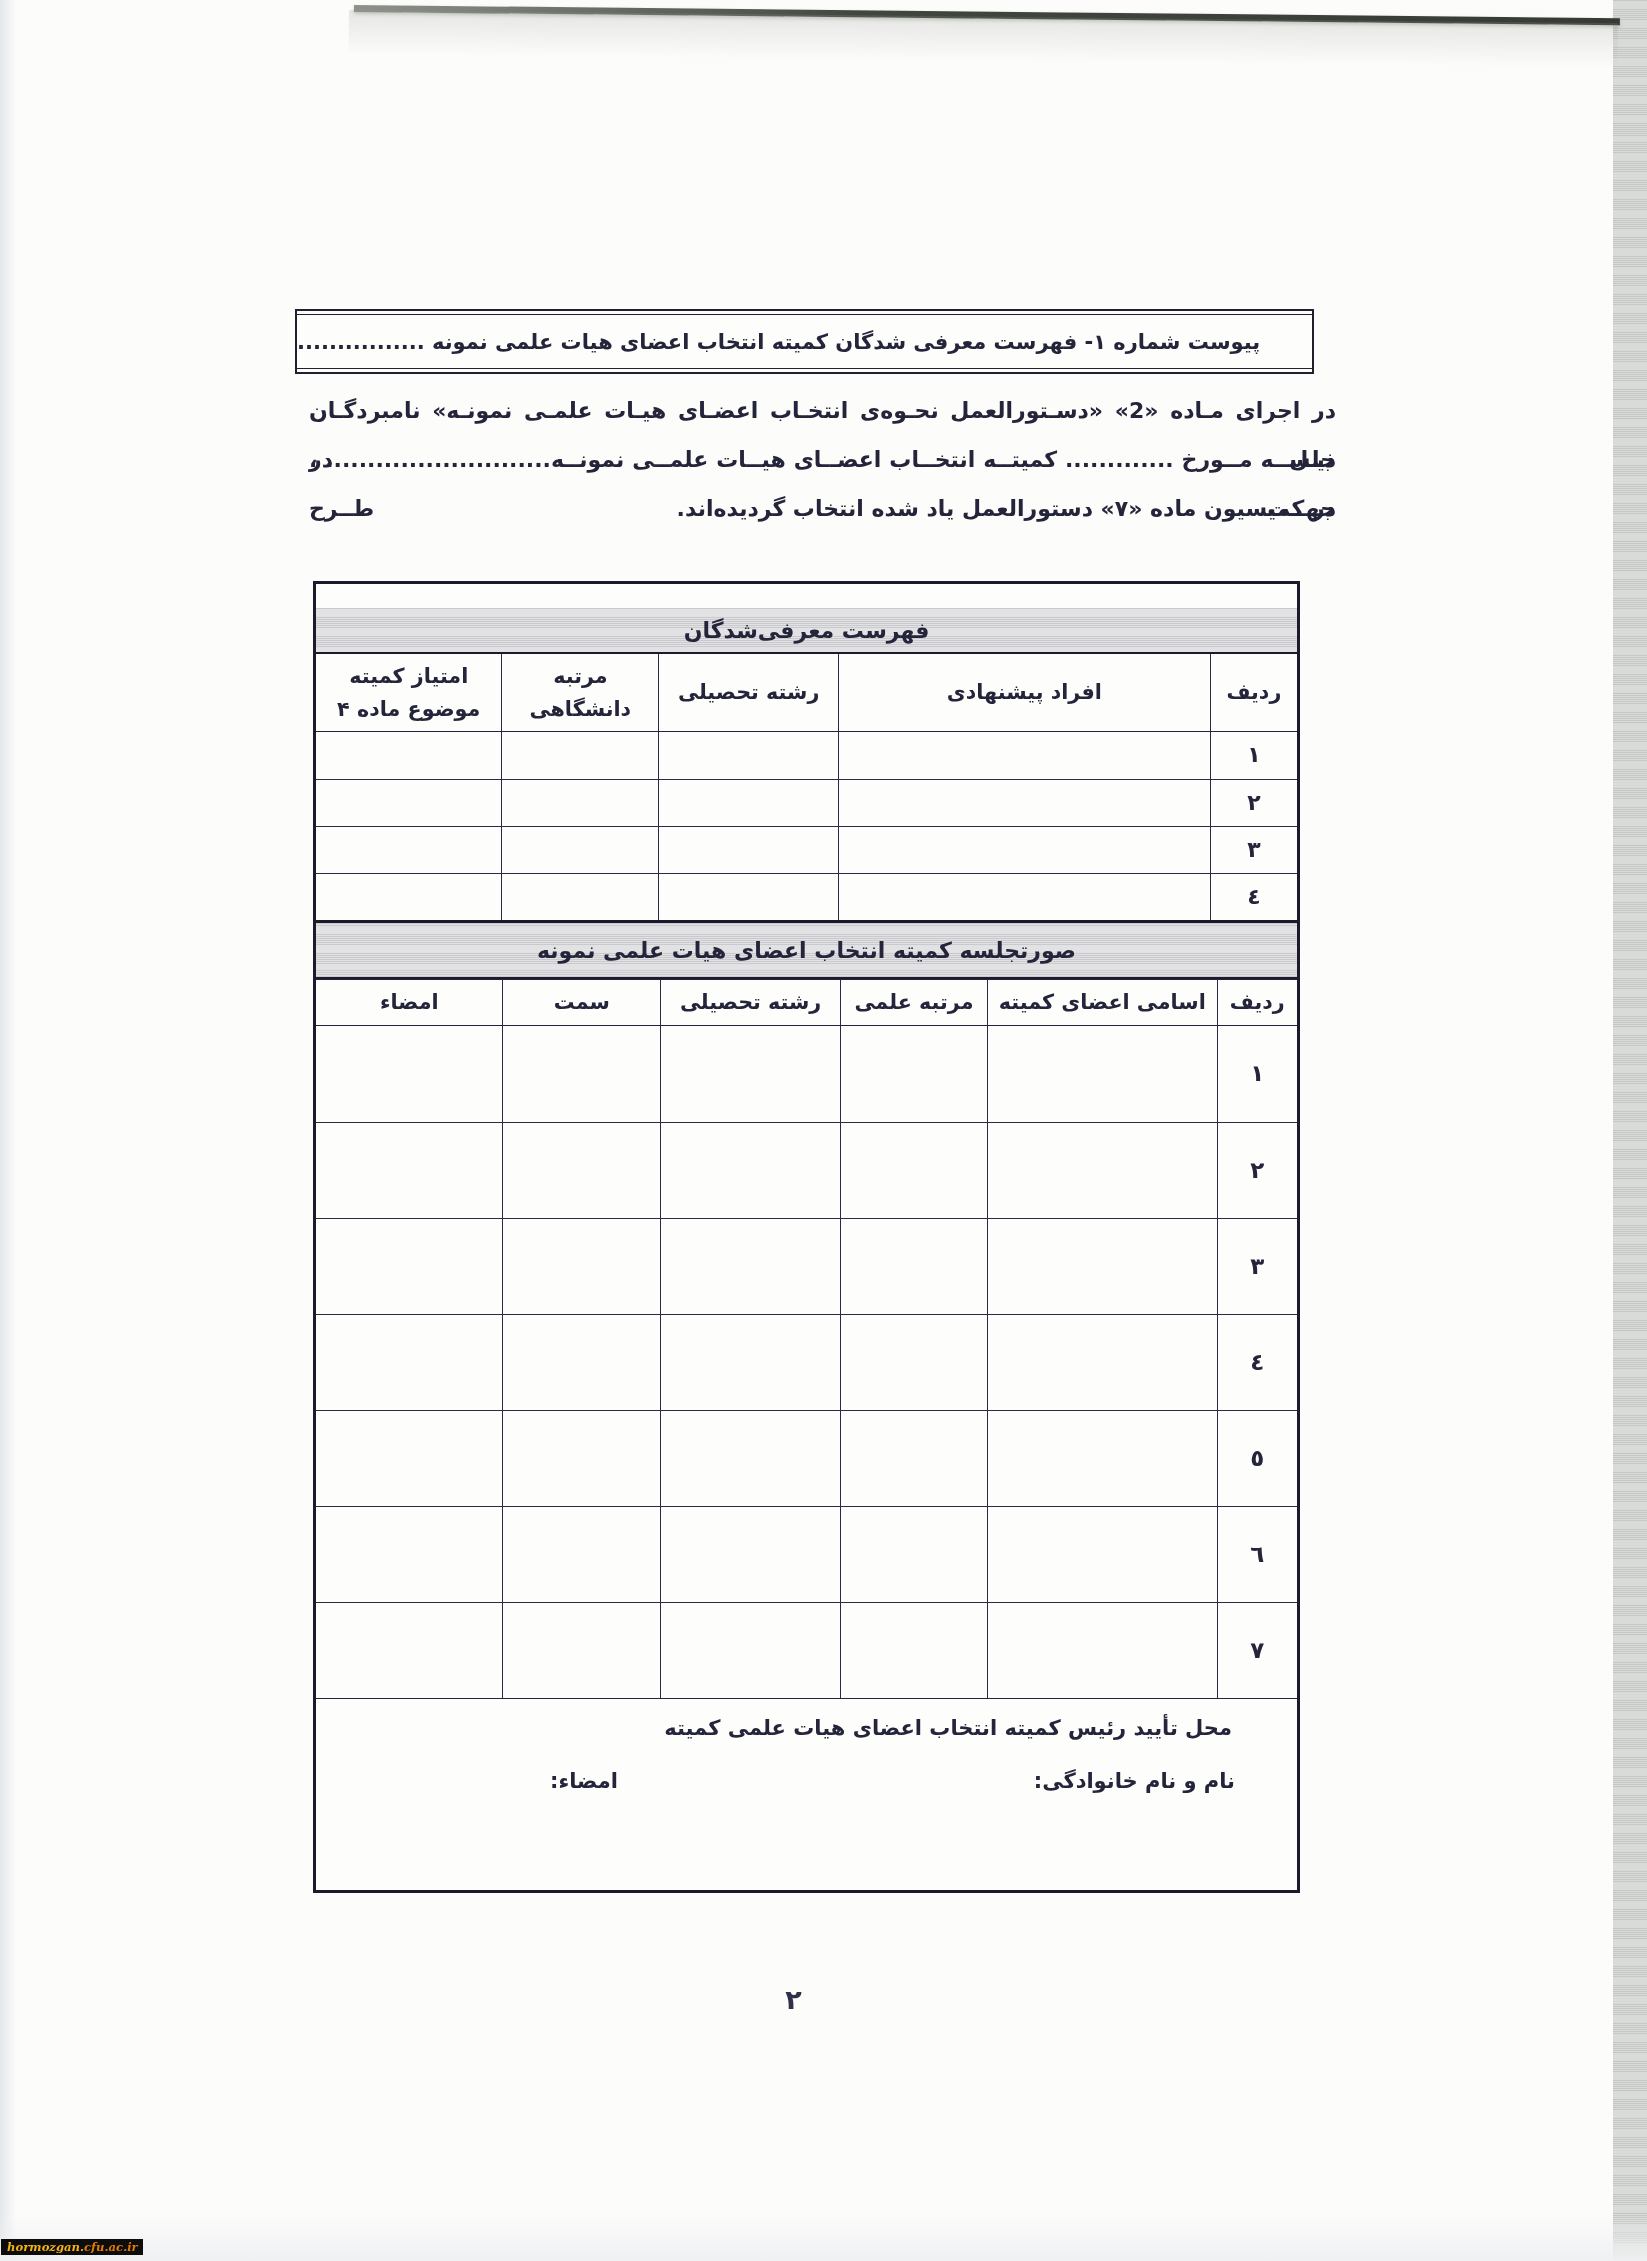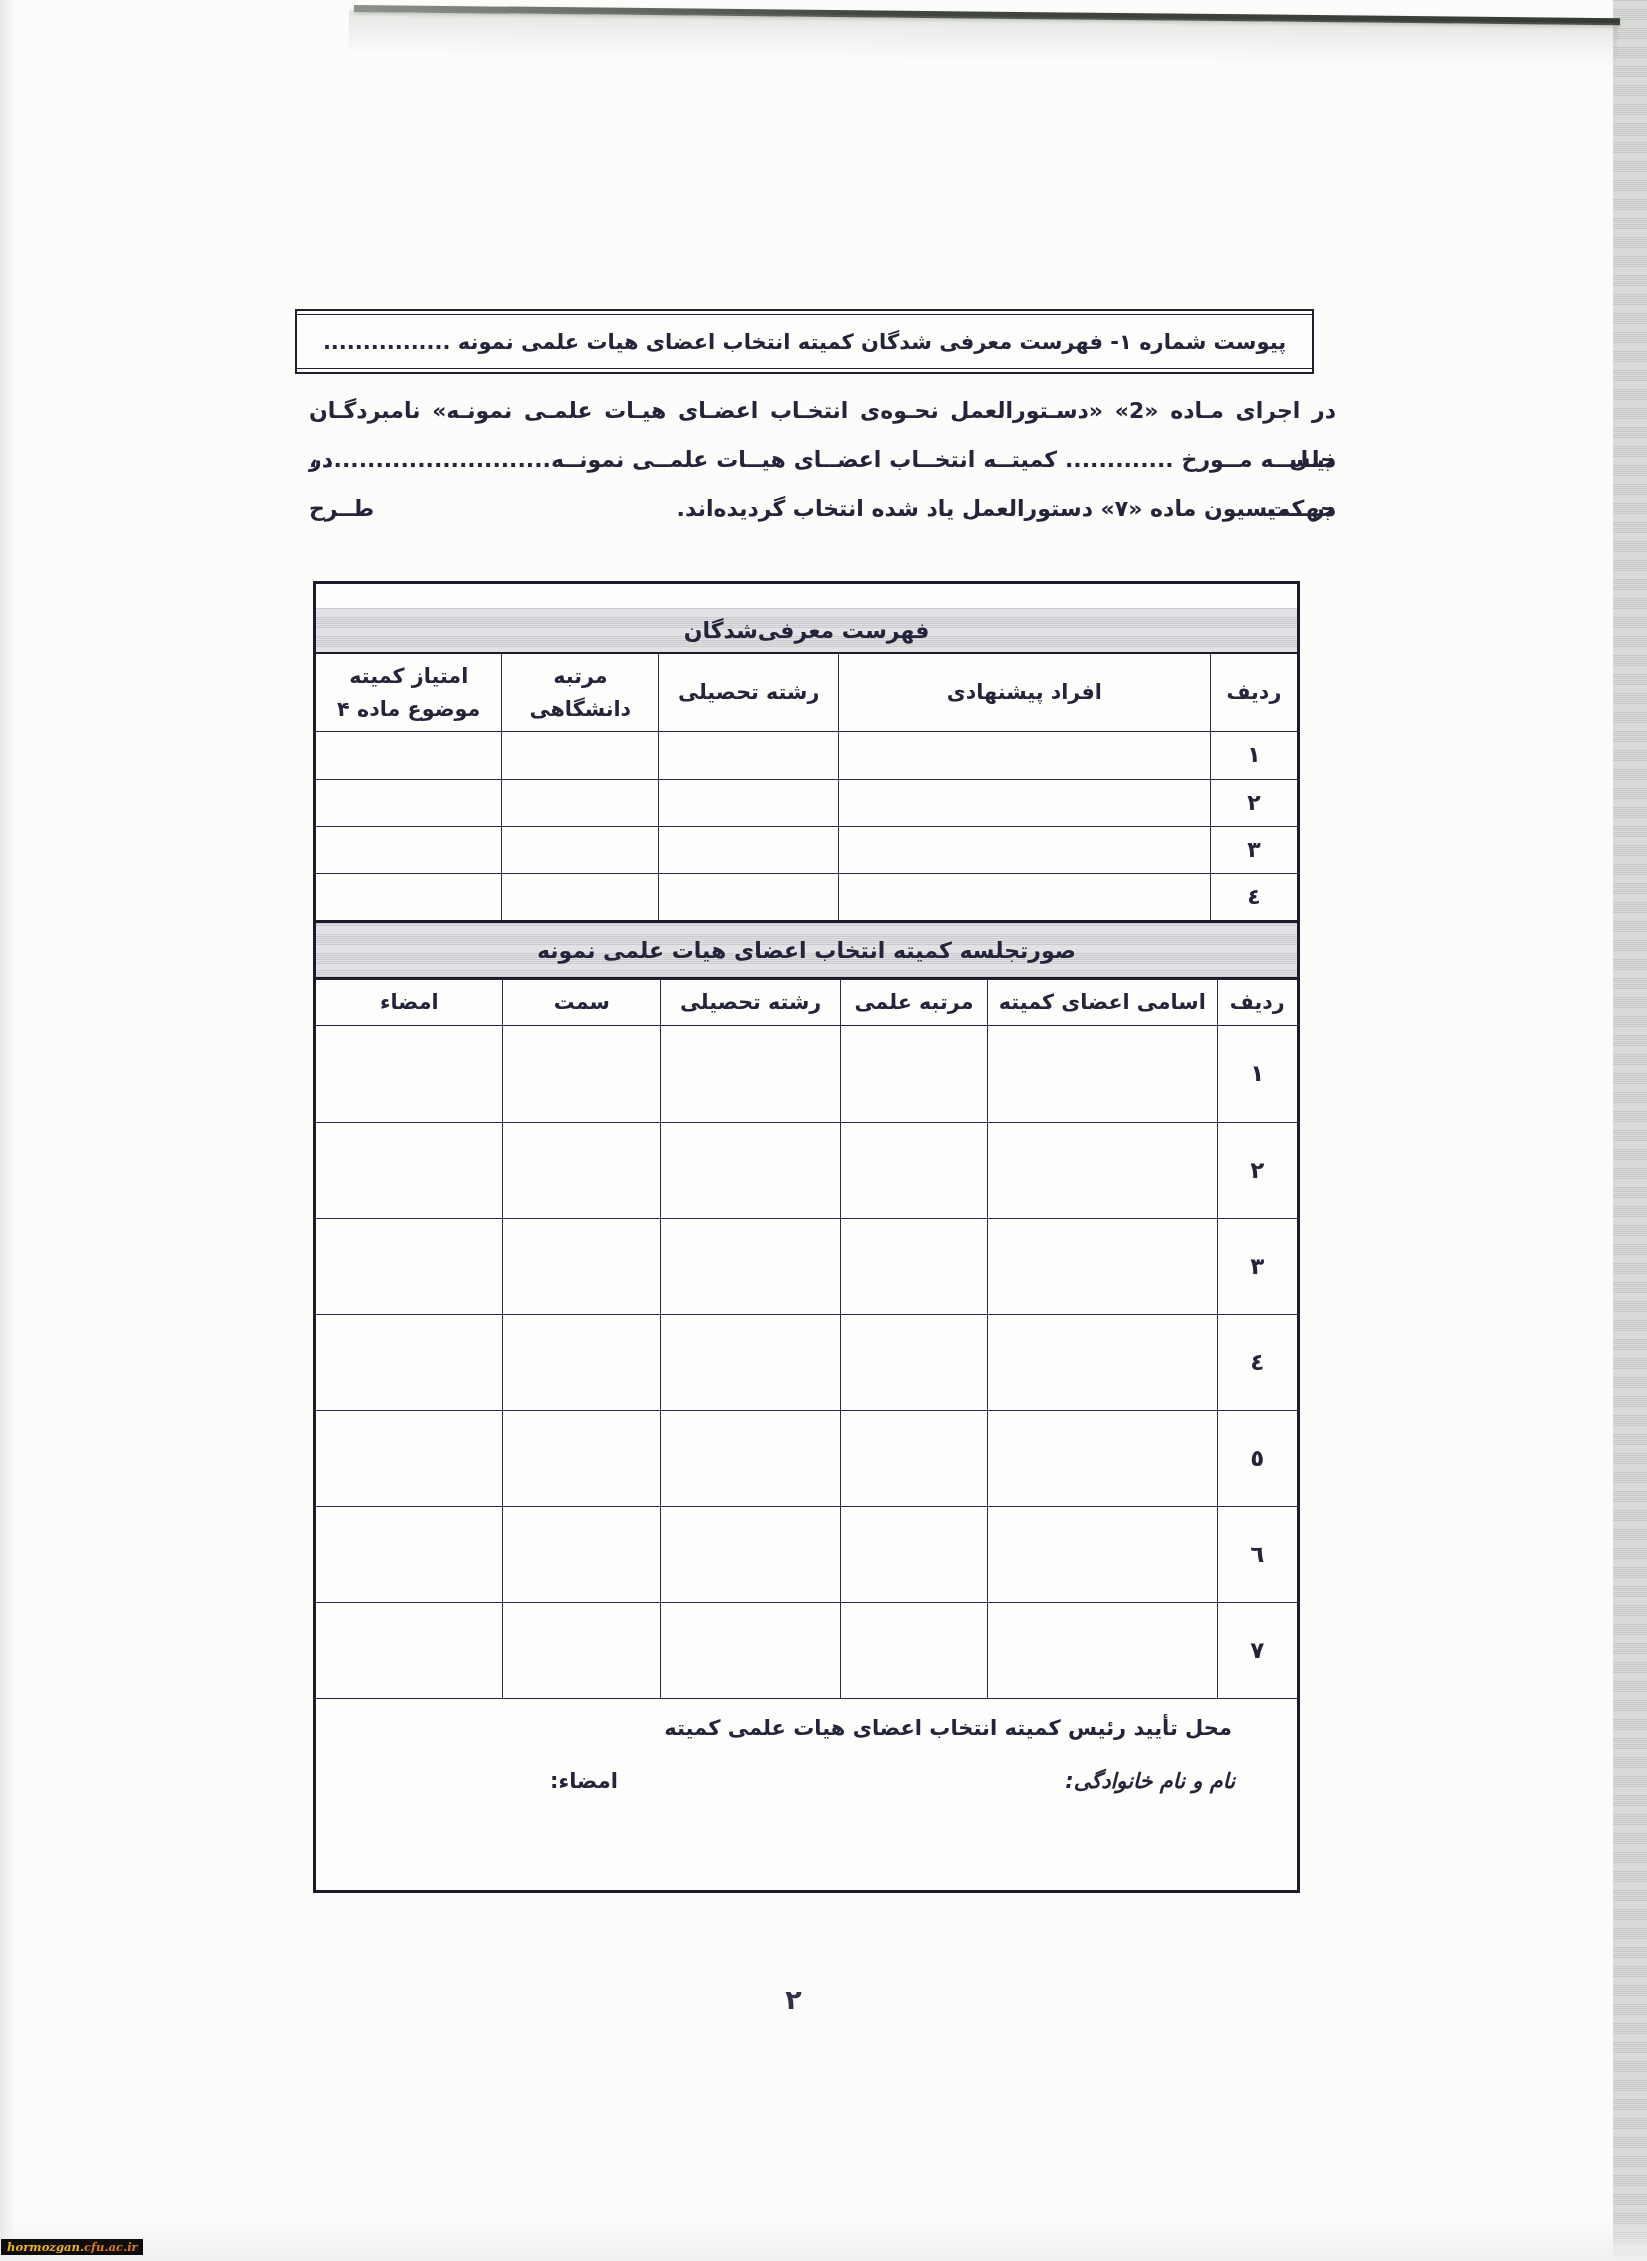--- a/index.html
+++ b/index.html
@@ -36,21 +36,21 @@
   }
   .edge-bottom {
     position:absolute; left:0; bottom:0; width:100%; height:45px;
     background:linear-gradient(0deg,#eef0f2,rgba(255,255,255,0));
   }
 
   
   .header-box {
     position:absolute; left:295px; top:309px; width:1019px; height:65px;
     border:2.6px solid #20202f; background:#fdfdfc;
-    display:flex; align-items:center; justify-content:center;
+    display:flex; align-items:center; justify-content:flex-end;
   }
   .header-box .inner-rules {
     position:absolute; left:0; right:0; top:2.6px; bottom:2.6px;
     border-top:1.3px solid #20202f; border-bottom:1.3px solid #20202f;
   }
   .header-title { font-size:21px; letter-spacing:0.3px; position:relative; }
 
   
   .intro-par {
     position:absolute; left:309px; top:386px; width:1027px;
@@ -87,21 +87,21 @@
 
   .t2-intro { height:76px; padding:6.5px 17px 0 17px; font-size:21px; }
   .t2-intro .ln { height:37px; line-height:37px; }
   .t2-intro .just { text-align:justify; text-align-last:justify; }
   .t2-head { height:47px; border-top:1.9px solid #22223a; border-bottom:1.9px solid #22223a; font-size:20.7px; }
   .t2-row  { height:96px; font-size:23px; }
   .t2-row + .t2-row { border-top:1.9px solid #2a2a42; }
 
   .t2-footer { flex:1; border-top:1.9px solid #22223a; position:relative; font-size:21px; }
   .t2-footer .approval { position:absolute; right:65px; top:17px; }
-  .t2-footer .name-label { position:absolute; right:62px; top:70px;font-style:italic; }
+  .t2-footer .name-label { position:absolute; right:62px; top:70px; }
   .t2-footer .sign-label { position:absolute; right:679px; top:70px; }
 
   
   .page-number {
     position:absolute; left:774px; top:1984px; width:39px;
     text-align:center; font-size:27px; color:#30304a;
   }
 
   
   .watermark {

